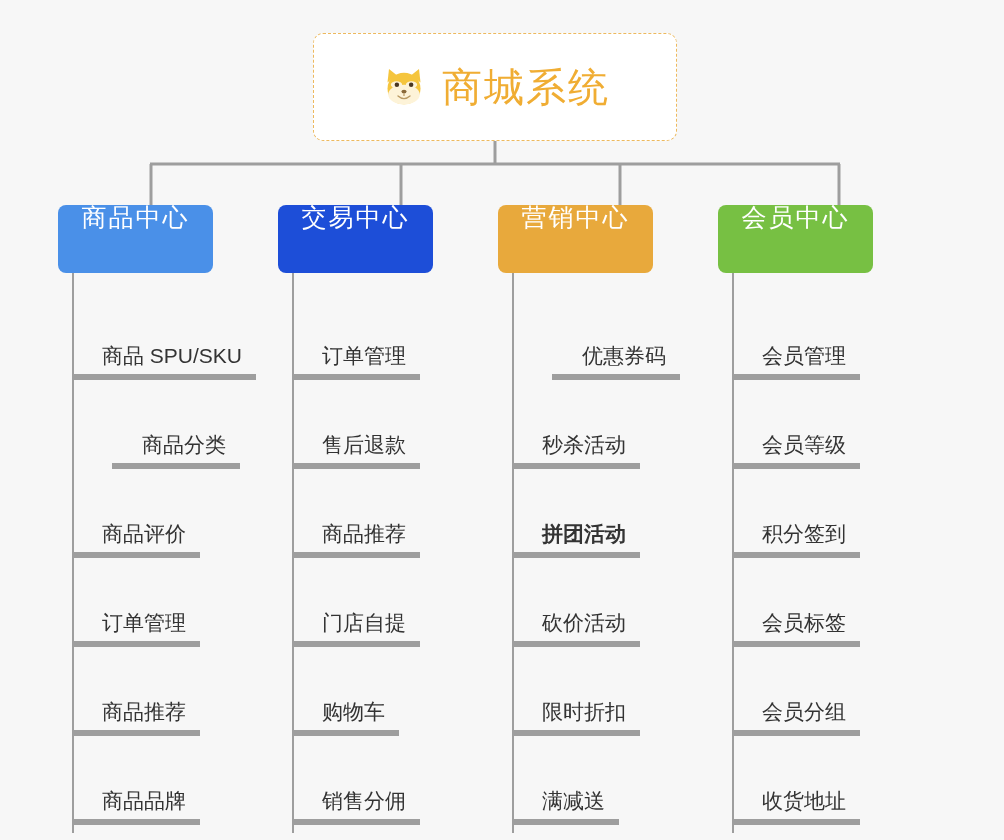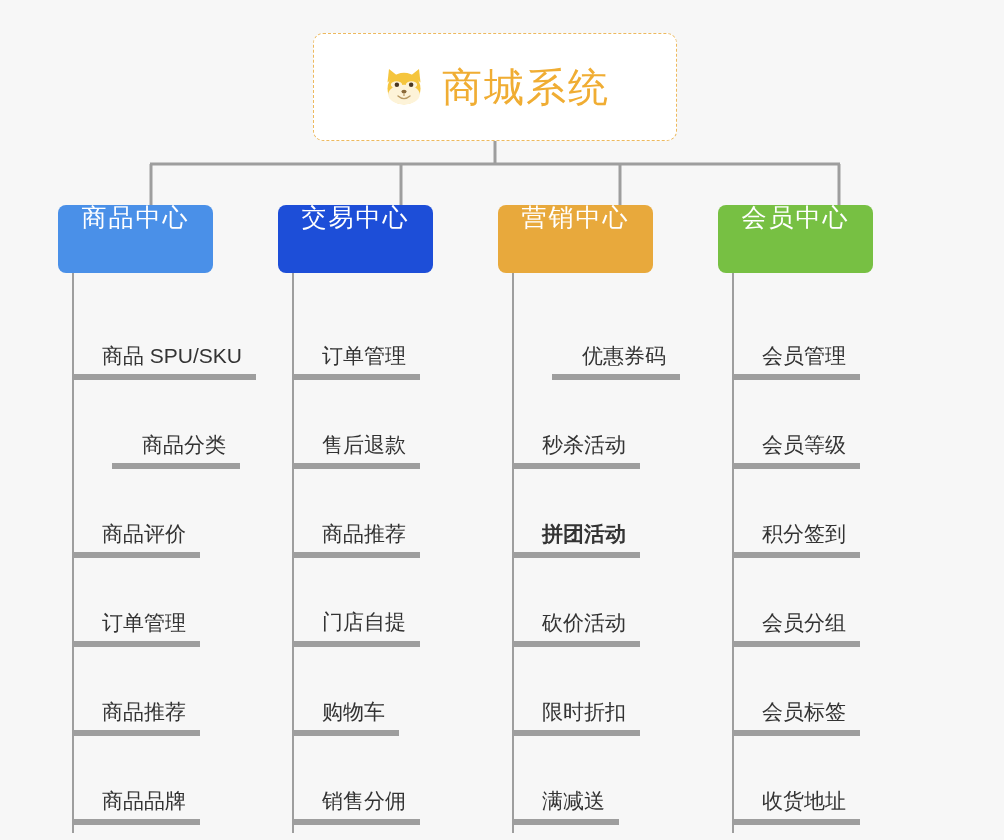--- a/index.html
+++ b/index.html
@@ -207,21 +207,21 @@
         <div class="leaf-item">
           <div class="leaf-inner" style="border-bottom-color: rgb(158, 158, 158);"><span class="leaf-label">订单管理</span></div>
         </div>
         <div class="leaf-item">
           <div class="leaf-inner" style="border-bottom-color: rgb(158, 158, 158);"><span class="leaf-label">售后退款</span></div>
         </div>
         <div class="leaf-item">
           <div class="leaf-inner" style="border-bottom-color: rgb(158, 158, 158);"><span class="leaf-label">商品推荐</span></div>
         </div>
         <div class="leaf-item">
-          <div class="leaf-inner" style="border-bottom-color: rgb(158, 158, 158); font-family: Liberation Serif, serif;"><span class="leaf-label">门店自提</span></div>
+          <div class="leaf-inner" style="border-bottom-color: rgb(158, 158, 158);"><span class="leaf-label">门店自提</span></div>
         </div>
         <div class="leaf-item">
           <div class="leaf-inner" style="border-bottom-color: rgb(158, 158, 158);"><span class="leaf-label">购物车</span></div>
         </div>
         <div class="leaf-item">
           <div class="leaf-inner" style="border-bottom-color: rgb(158, 158, 158);"><span class="leaf-label">销售分佣</span></div>
         </div>
       </div>
     </div>
 
@@ -261,24 +261,24 @@
         <div class="leaf-item">
           <div class="leaf-inner" style="border-bottom-color: rgb(158, 158, 158);"><span class="leaf-label">会员管理</span></div>
         </div>
         <div class="leaf-item">
           <div class="leaf-inner" style="border-bottom-color: rgb(158, 158, 158);"><span class="leaf-label">会员等级</span></div>
         </div>
         <div class="leaf-item">
           <div class="leaf-inner" style="border-bottom-color: rgb(158, 158, 158);"><span class="leaf-label">积分签到</span></div>
         </div>
         <div class="leaf-item">
+          <div class="leaf-inner" style="border-bottom-color: rgb(158, 158, 158);"><span class="leaf-label">会员标签</span></div>
+        </div>
+        <div class="leaf-item">
           <div class="leaf-inner" style="border-bottom-color: rgb(158, 158, 158);"><span class="leaf-label">会员分组</span></div>
-        </div>
-        <div class="leaf-item">
-          <div class="leaf-inner" style="border-bottom-color: rgb(158, 158, 158);"><span class="leaf-label">会员标签</span></div>
         </div>
         <div class="leaf-item">
           <div class="leaf-inner" style="border-bottom-color: rgb(158, 158, 158);"><span class="leaf-label">收货地址</span></div>
         </div>
       </div>
     </div>
 
   </div>
 </div>
 

